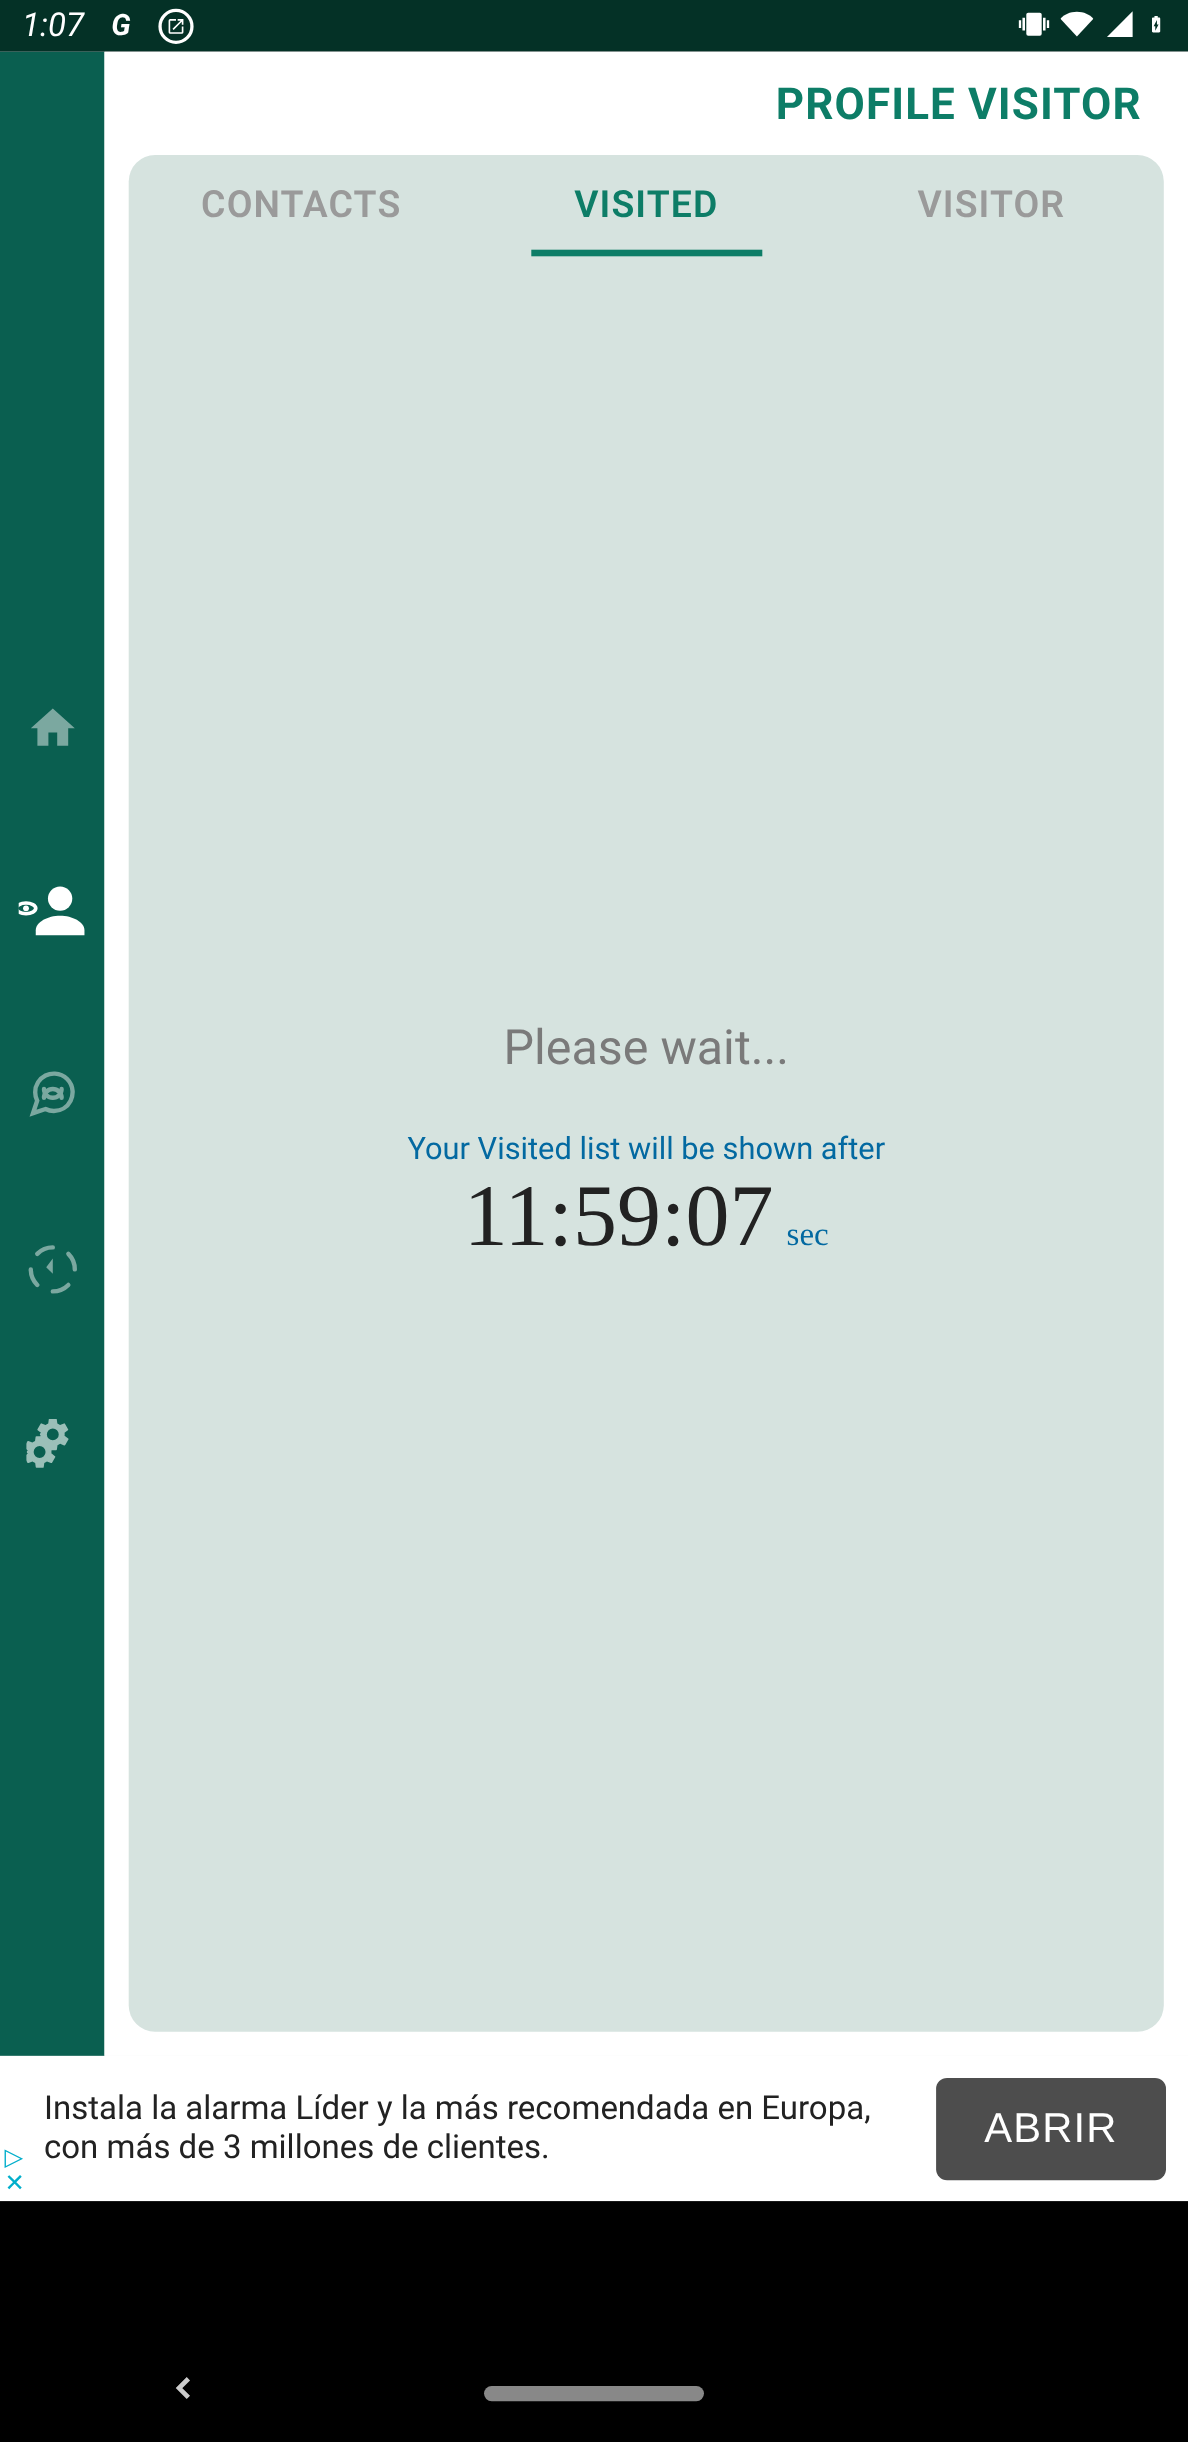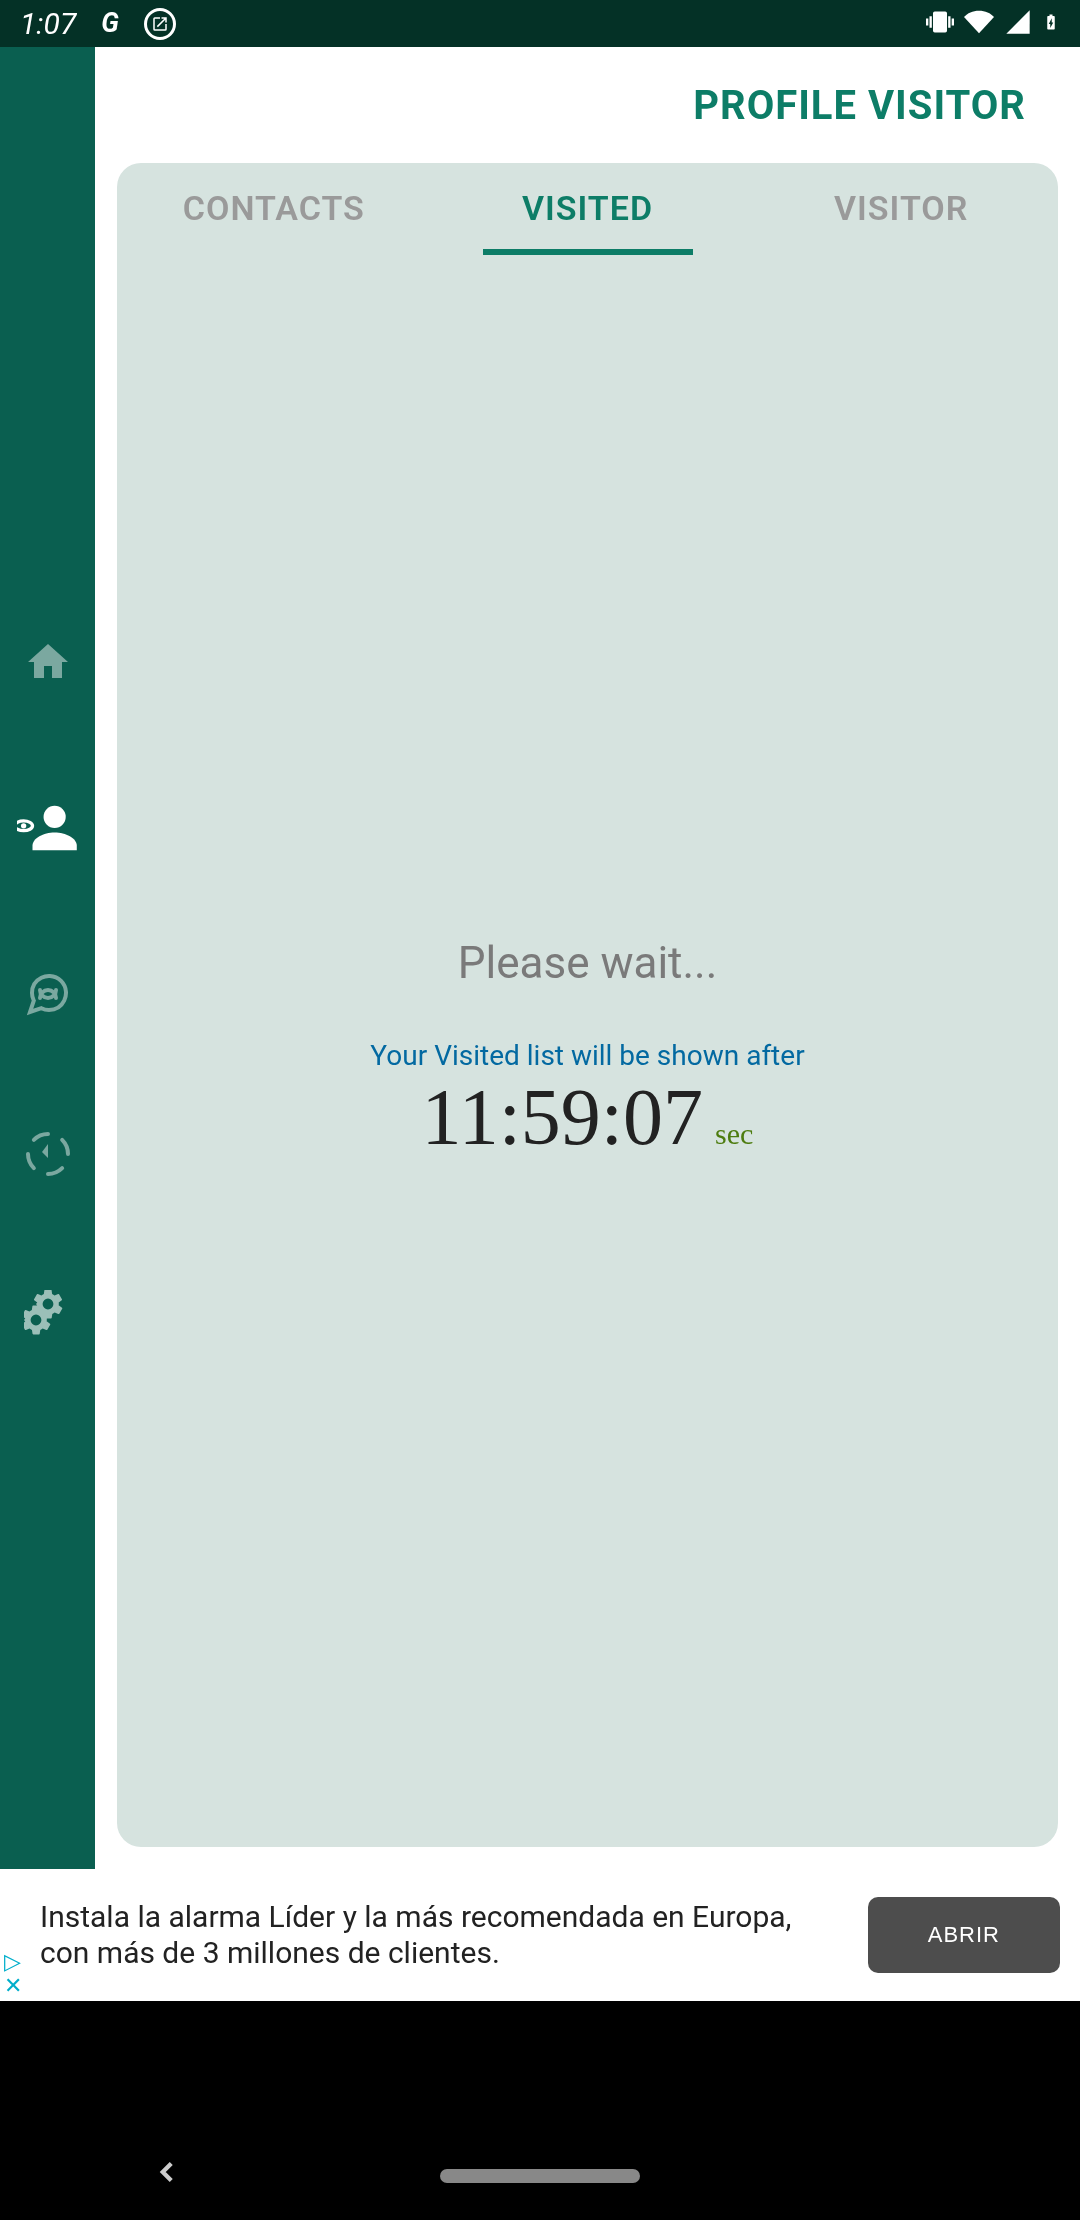--- a/index.html
+++ b/index.html
@@ -77,25 +77,25 @@
       justify-content: center;
       cursor: pointer;
     }
     .content {
       flex: 1;
       background: #fff;
       display: flex;
       flex-direction: column;
     }
     .header {
-      height: 116px;
+      height: 94px;
       display: flex;
       align-items: center;
       justify-content: flex-end;
-      padding-right: 54px;
+      padding-right: 42px;
     }
     .header-title {
       color: #0d7d67;
       font-size: 40px;
       font-weight: 700;
       letter-spacing: 1px;
     }
     .card {
       margin: 0 22px 22px 22px;
       background: #d6e3df;
@@ -160,21 +160,21 @@
       gap: 12px;
       font-family: Liberation Serif, serif;
     }
     .timer {
       font-size: 80px;
       color: #222;
       font-weight: 400;
     }
     .timer-unit {
       font-size: 30px;
-      color: #4d7c0f;
+      color: #0369a1;
     }
     .ad-banner {
       height: 132px;
       background: #fff;
       display: flex;
       align-items: center;
       padding: 10px 20px 10px 40px;
       position: relative;
     }
     .ad-text {
@@ -182,23 +182,23 @@
       font-size: 30px;
       color: #222;
       line-height: 1.2;
       padding-right: 20px;
     }
     .ad-button {
       background: #4d4d4d;
       color: #fff;
       border: none;
       border-radius: 10px;
-      font-size: 22px;
+      font-size: 38px;
       font-weight: 500;
-      padding: 25px 60px;
+      padding: 25px 44px;
       letter-spacing: 1px;
       cursor: pointer;
     }
     .ad-corner {
       position: absolute;
       left: 4px;
       bottom: 4px;
       display: flex;
       flex-direction: column;
       gap: 2px;

